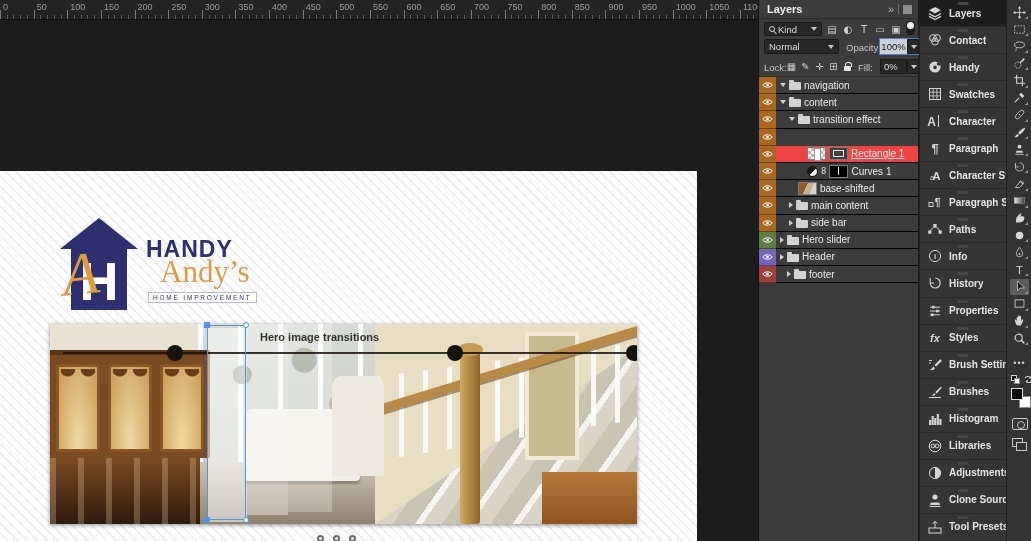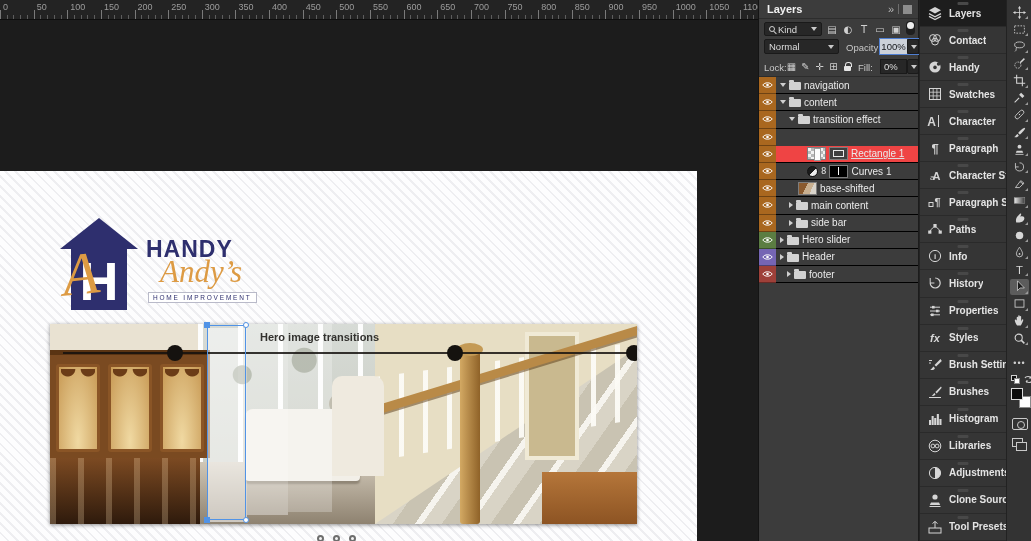--- a/index.html
+++ b/index.html
@@ -24,21 +24,21 @@
   .nav-item{color:#fff;font-weight:bold;font-size:11px;white-space:nowrap;cursor:pointer;}
   .nav-item.pill{background:#fff;color:#2b2a63;padding:4px 10px;border-radius:4px;}
 
   
   #logo{position:absolute;left:58px;top:45px;width:200px;height:104px;}
   #logo .house{position:absolute;left:0;top:0;}
   #logo .script-a{position:absolute;left:4px;top:28px;font-family:"Liberation Serif",serif;font-style:italic;
     font-size:60px;color:#dd9b44;transform:rotate(-6deg);line-height:1;}
   #logo .words{position:absolute;left:88px;top:20px;}
   .logo-word1{font-size:23px;font-weight:bold;color:#2e2f6e;letter-spacing:1px;}
-  .logo-word2{font-family:"Liberation Serif",serif;font-style:italic;font-size:31px;color:#dd9b44;margin:-9px 0 0 14px;}
+  .logo-word2{font-family:"Liberation Serif",serif;font-size:31px;color:#dd9b44;margin:-9px 0 0 14px;}
   .logo-tagline{margin:2px 0 0 2px;font-size:6.5px;letter-spacing:1.8px;color:#2e2f6e;border:1px solid #b9bac9;padding:1px 4px;width:max-content;background:#fff;}
 
   
   #hero{position:absolute;left:50px;top:153px;width:587px;height:200px;background:#e9e2d2;overflow:hidden;box-shadow:0 1px 4px rgba(0,0,0,.45);}
   .h-window{position:absolute;left:148px;top:0;width:177px;height:145px;
     background:
       radial-gradient(circle at 25% 35%,rgba(130,138,118,.8) 0 9px,transparent 10px),
       radial-gradient(circle at 60% 25%,rgba(140,146,128,.7) 0 12px,transparent 13px),
       radial-gradient(circle at 80% 55%,rgba(150,140,115,.6) 0 10px,transparent 11px),
       repeating-linear-gradient(90deg,rgba(255,255,255,.95) 0 5px,rgba(0,0,0,0) 5px 40px),

